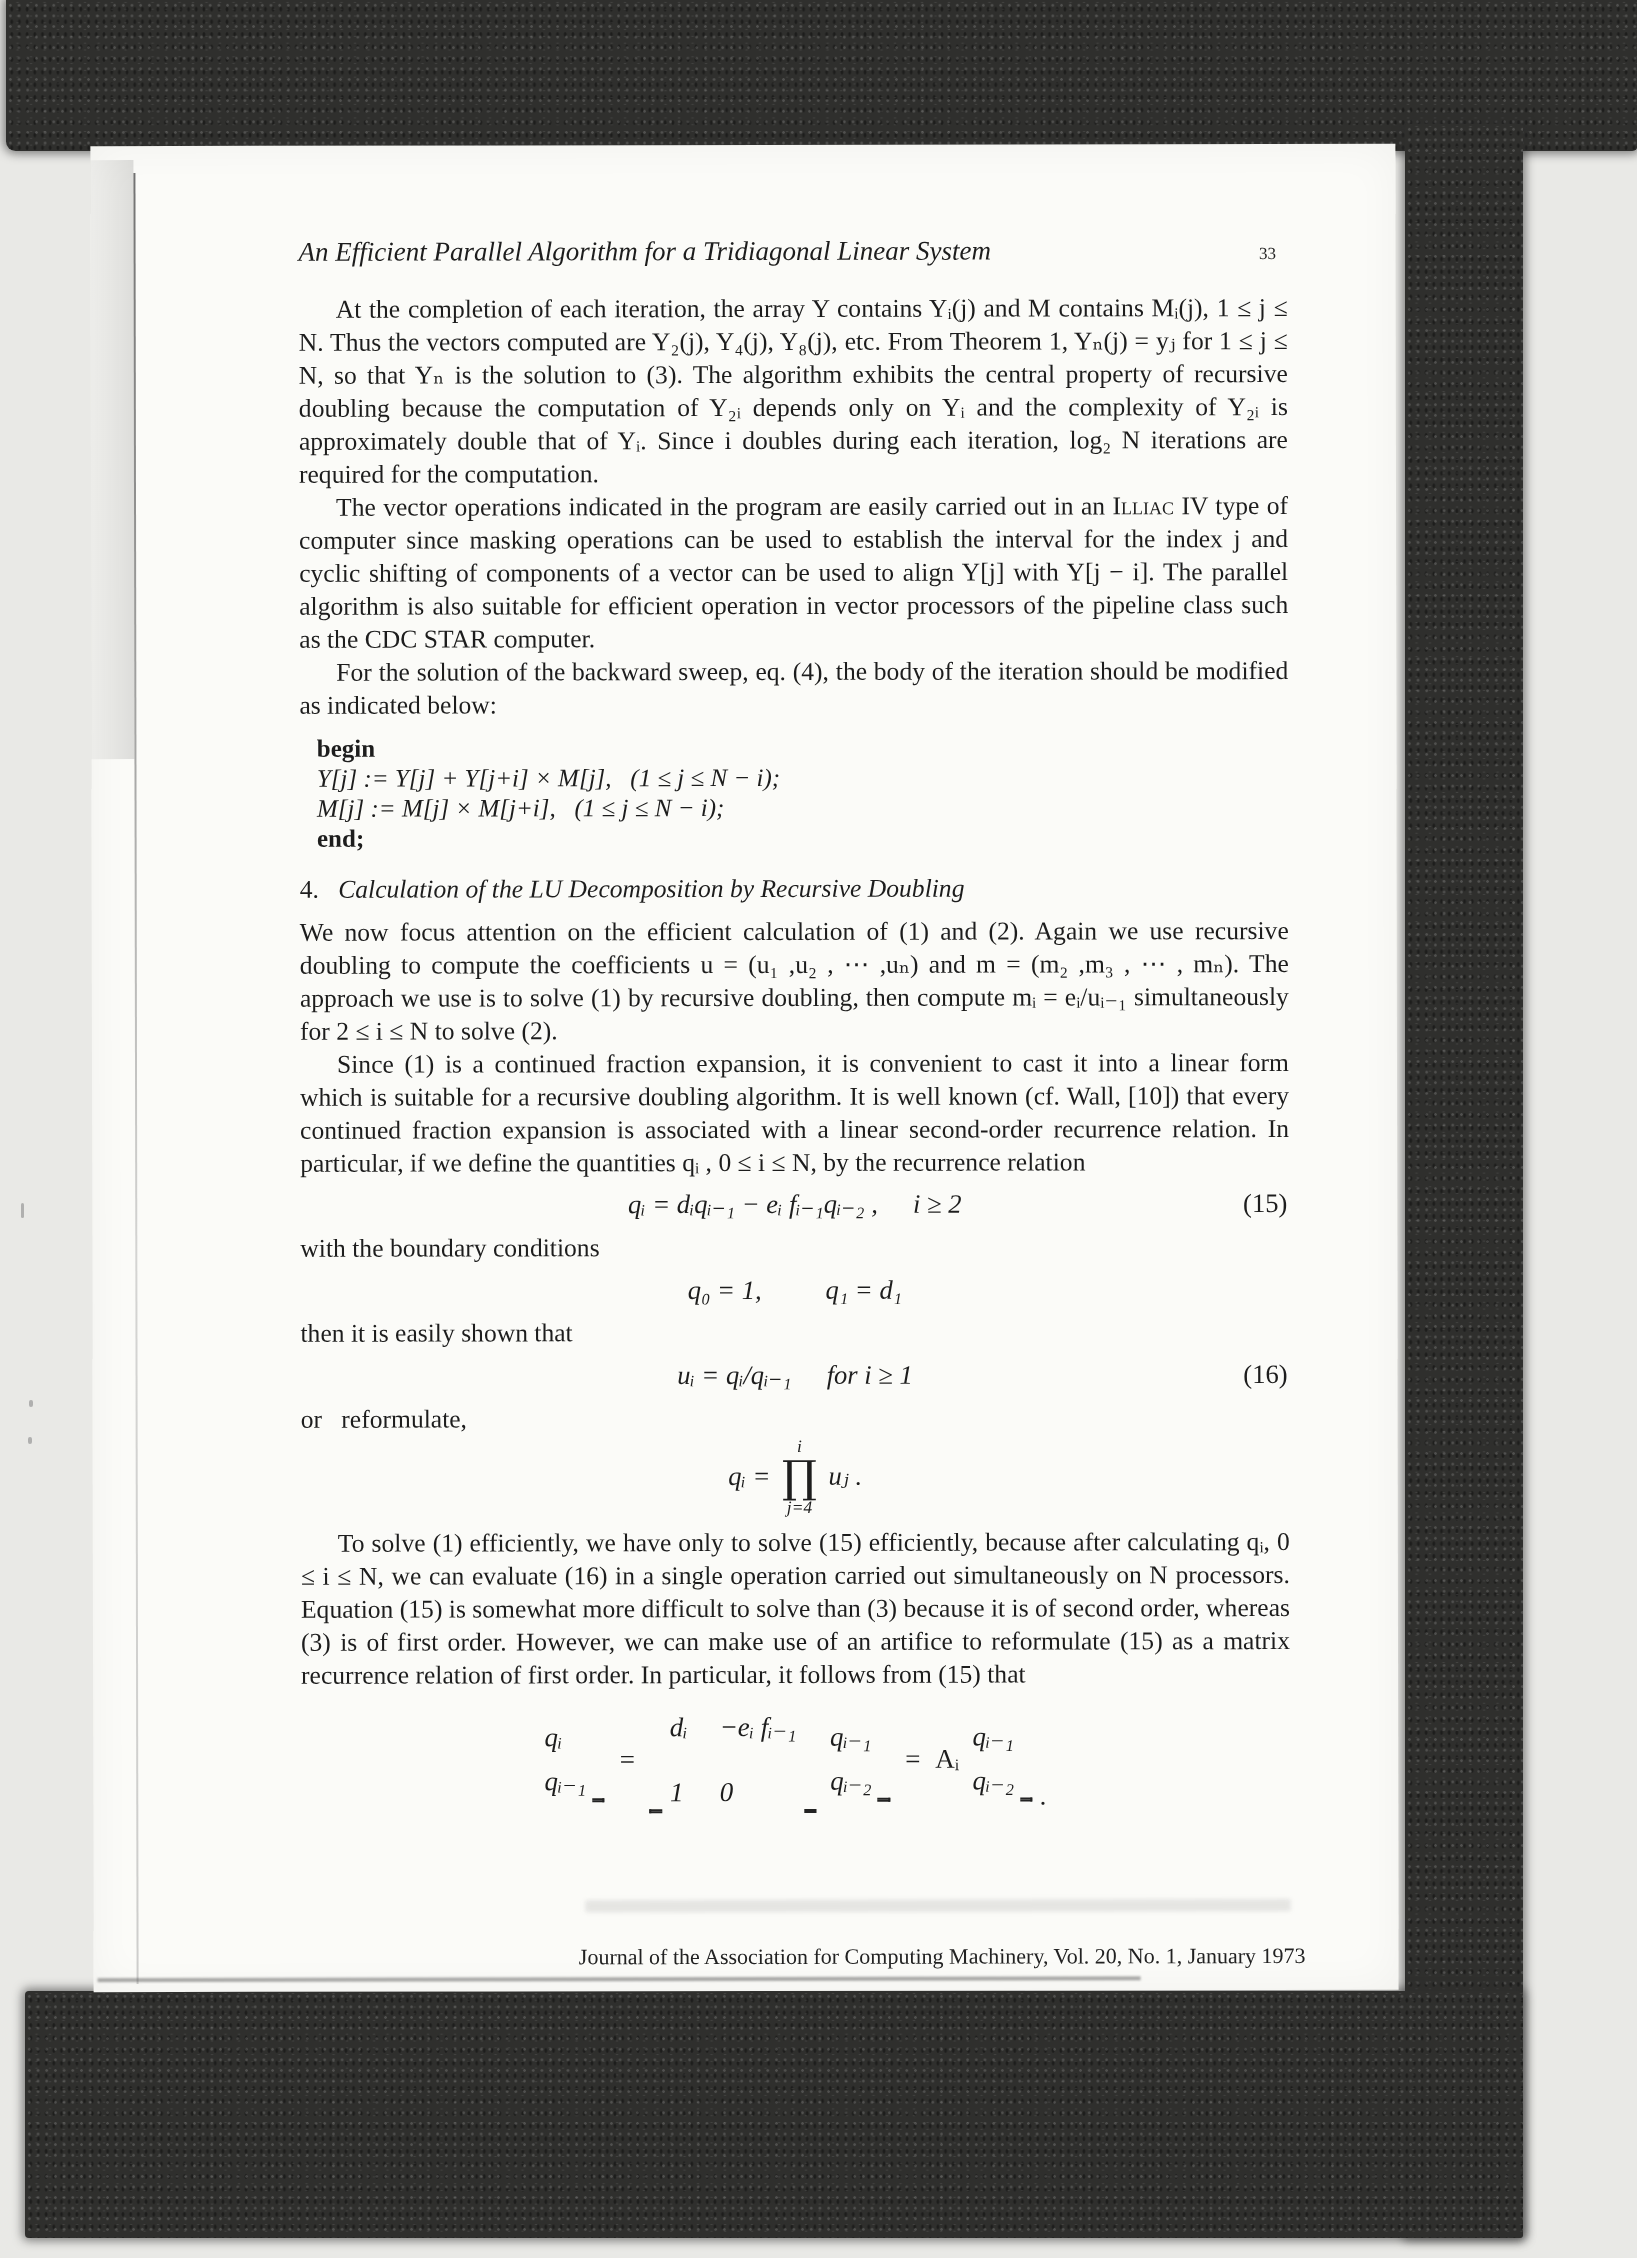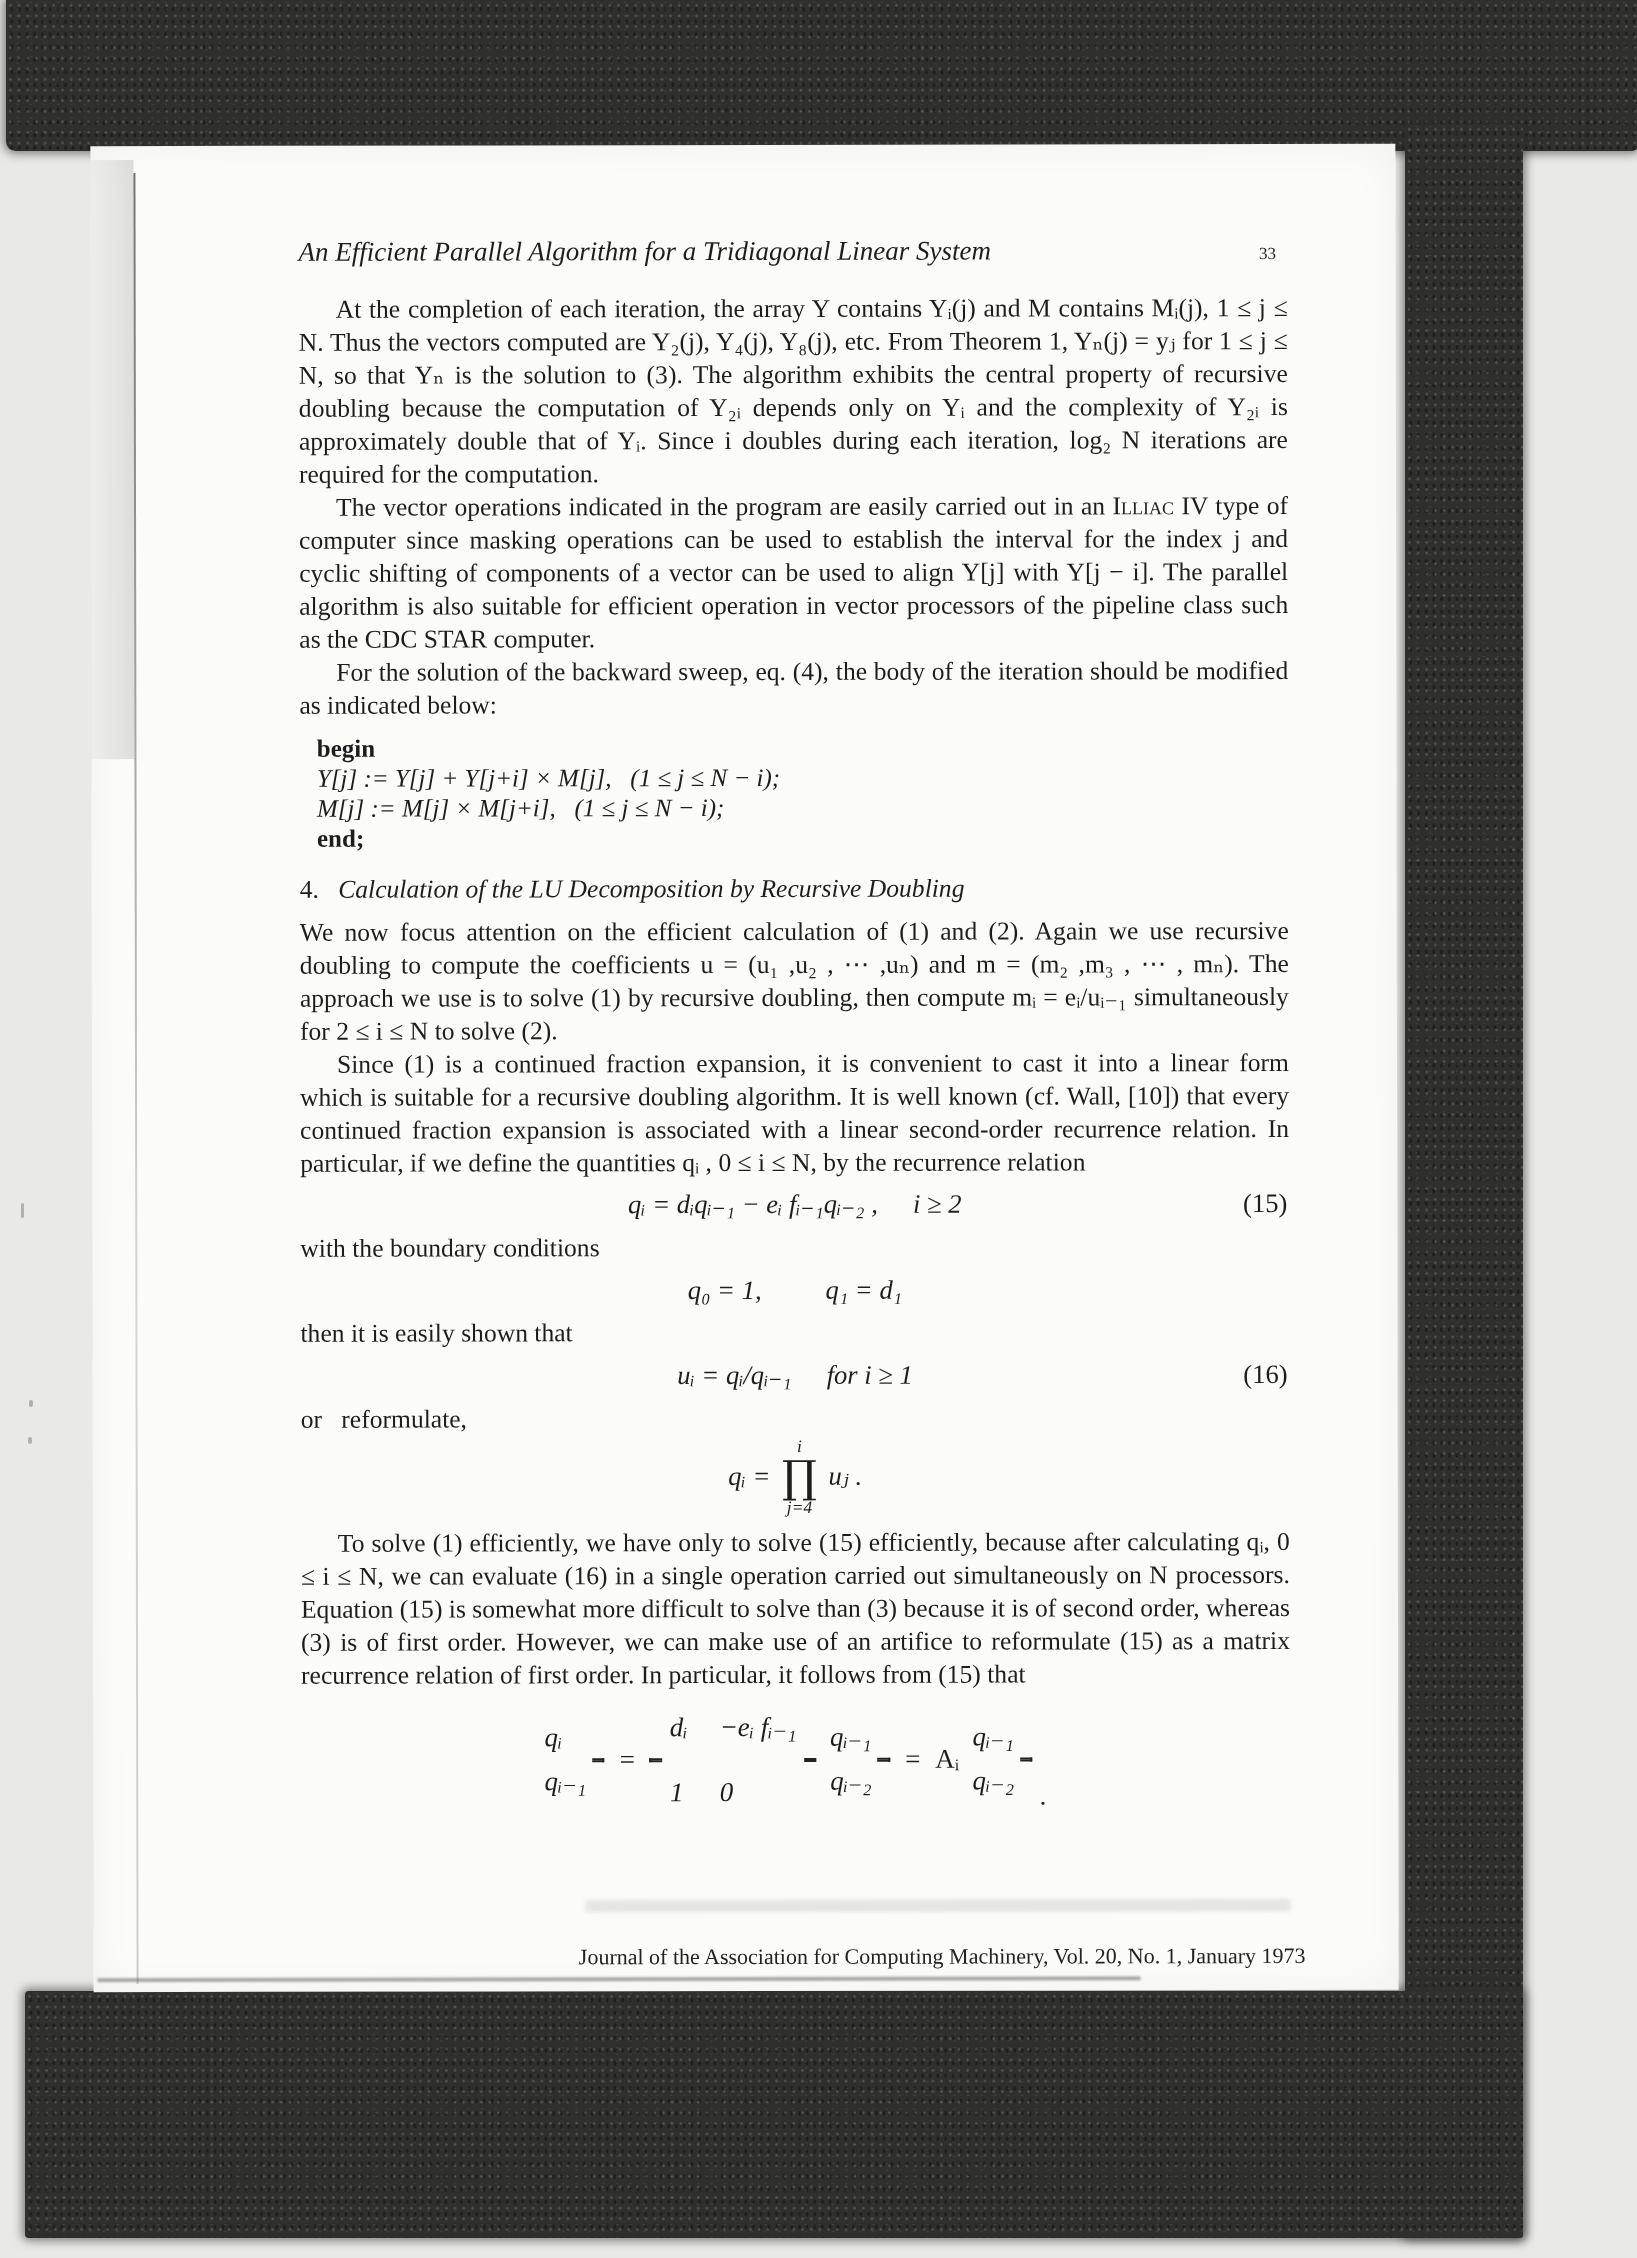--- a/index.html
+++ b/index.html
@@ -41,21 +41,21 @@
   .gapped{margin-left:64px;}
   .eqlabel{position:absolute;right:1.9px;font-style:normal;text-align:center;}
   .equiv2{margin-left:19.3px;}
   .prodrow{display:flex;justify-content:center;align-items:center;column-gap:11.6px;
     font-style:italic;font-size:26.6px;margin:1.9px 0 9.7px;}
   .prodcol{display:inline-flex;flex-direction:column;align-items:center;line-height:1;}
   .prodlim{font-size:17.4px;line-height:1.1;}
   .prodsym{font-size:44px;line-height:0.95;font-family:"DejaVu Serif","DejaVu Sans",serif;}
   .mrow{display:flex;justify-content:center;align-items:center;column-gap:13.5px;
     font-style:italic;font-size:27px;margin:15.4px 0 0 0;}
-  .vecgroup{display:flex;align-items:center;}
+  .vecgroup{display:flex;align-items:flex-end;}
   .vec{display:flex;flex-direction:column;row-gap:11.6px;padding:3.9px 0;align-items:flex-start;}
   .vbr{width:10.6px;border-right:2.9px solid #232323;border-top:2.9px solid #232323;
     border-bottom:2.9px solid #232323;margin-left:5.8px;}
   .vbl{width:10.6px;border-left:2.9px solid #232323;border-top:2.9px solid #232323;
     border-bottom:2.9px solid #232323;margin-right:5.8px;}
   .mat{display:grid;grid-template-columns:auto auto;column-gap:31px;row-gap:11.6px;
     justify-items:start;align-items:center;padding:3.9px 1.9px;gap:32px;}
   .amat{font-weight:normal;font-style:normal;}
   .mperiod{align-self:flex-end;margin-left:-5.8px;}
   .footer{position:absolute;right:93px;bottom:21px;font-size:22px;white-space:nowrap;color:#222;}

